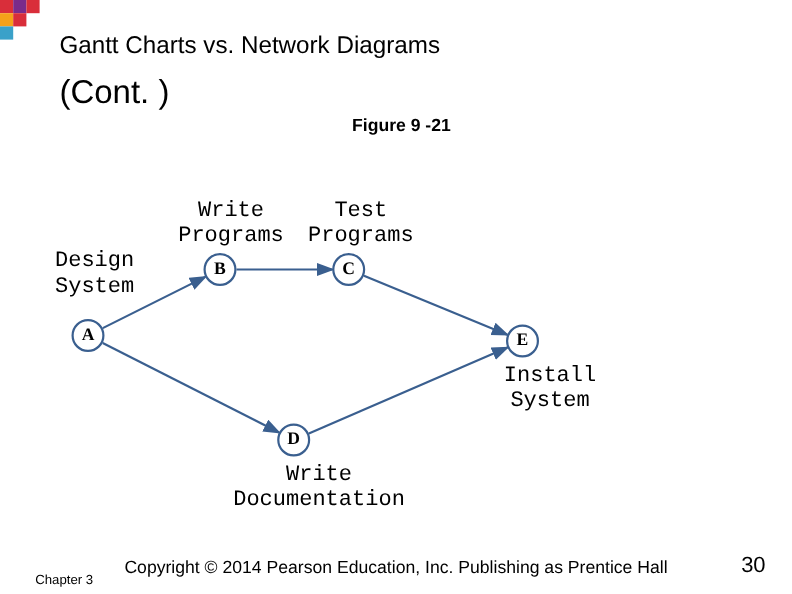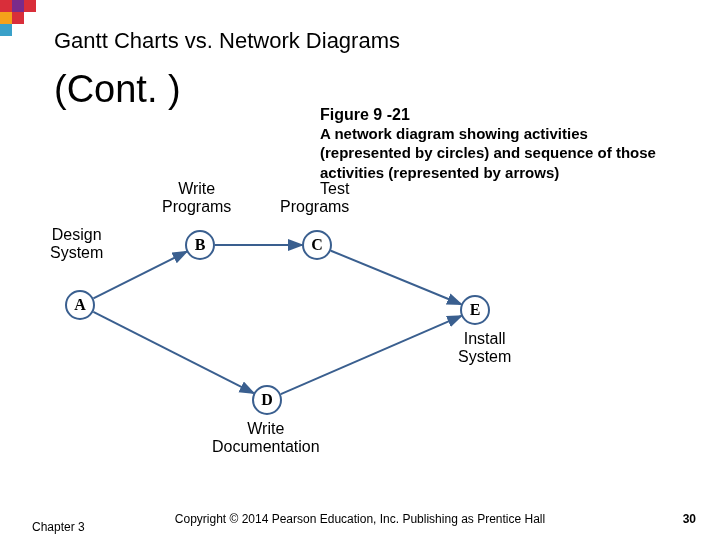--- a/index.html
+++ b/index.html
@@ -1,47 +1,46 @@
 <!DOCTYPE html>
 <html><head>
 <meta charset="utf-8">
 <style>
   html,body{margin:0;padding:0;width:720px;height:540px;background:#fff;font-family:Arial,Helvetica,sans-serif;color:#000;position:relative}
   .logo{position:absolute;top:0;left:0;width:48px;height:48px}
   .logo div{position:absolute}
   .title{position:absolute;left:54px;top:28px;font-size:22px;font-weight:400;letter-spacing:0px;line-height:1.15}
-  .title-line2{position:absolute;left:54px;top:68px;font-size:38px;font-weight:400}
+  .title-line2{position:absolute;left:54px;top:68px;font-size:30px;font-weight:400}
   .caption{position:absolute;left:320px;top:105px;width:360px;font-size:16px;font-weight:700;line-height:1.2}
   .caption .cap-body{font-weight:700;font-size:15px}
   .diagram{position:absolute;left:40px;top:190px;width:500px;height:260px}
   .node{position:absolute;width:26px;height:26px;border:2px solid #3a5f8f;border-radius:50%;background:#fff;display:flex;align-items:center;justify-content:center;font-family:"Times New Roman",serif;font-size:16px;font-weight:700;color:#000}
-  .nlabel{position:absolute;font-family:Liberation Sans, sans-serif;font-size:16px;color:#000;text-align:center}
+  .nlabel{position:absolute;font-family:Liberation Mono, monospace;font-size:20px;color:#000;text-align:center}
   svg.edges{position:absolute;left:0;top:0;width:500px;height:260px}
   .footer-left{position:absolute;left:32px;bottom:6px;font-size:12px}
-  .footer-center{position:absolute;left:0;right:0;bottom:14px;text-align:center;font-size:12px}
-  .footer-right{position:absolute;right:24px;bottom:14px;font-size:12px;font-weight:700}
+  .footer-center{position:absolute;left:0;right:0;bottom:14px;text-align:center;font-size:16px}
+  .footer-right{position:absolute;right:24px;bottom:14px;font-size:20px;font-weight:400}
 </style>
 </head>
 <body>
 
 <div class="logo">
   <div style="left:0;top:0;width:12px;height:12px;background:#d92e3a"></div>
   <div style="left:12px;top:0;width:12px;height:12px;background:#7a2b8b"></div>
   <div style="left:24px;top:0;width:12px;height:12px;background:#d92e3a"></div>
   <div style="left:0;top:12px;width:12px;height:12px;background:#f5a11a"></div>
   <div style="left:12px;top:12px;width:12px;height:12px;background:#d92e3a"></div>
   <div style="left:0;top:24px;width:12px;height:12px;background:#3aa1c9"></div>
 </div>
 
 <div class="title">Gantt Charts vs. Network Diagrams</div>
 <div class="title-line2">(Cont. )</div>
 
 <div class="caption">
   <span>Figure 9 -21</span><br>
-  <span class="cap-body">A network diagram showing activities (represented by circles) and sequence of those activities (represented by arrows)</span>
 </div>
 
 <div class="diagram">
   <svg class="edges">
     <defs>
       <marker id="ah" markerWidth="8" markerHeight="8" refX="7" refY="3" orient="auto">
         <path d="M0,0 L8,3 L0,6 Z" fill="#3a5f8f"></path>
       </marker>
     </defs>
     <g id="edge-group" stroke="#3a5f8f" stroke-width="2" fill="none" marker-end="url(#ah)">
@@ -51,21 +50,21 @@
         <line x1="53.373224656028015" y1="121.79388418354364" x2="213.62677534397199" y2="203.20611581645636"></line>
         <line x1="240.76655186731216" y1="204.04331890356684" x2="421.23344813268784" y2="125.95668109643314"></line>
       </g>
   </svg>
   <div id="node-layer">
       <div class="node" style="left: 25px; top: 100px;">A</div>
       <div class="nlabel" style="left: 10px; top: 36px;">Design<br>System</div>
       <div class="node" style="left: 145px; top: 40px;">B</div>
       <div class="nlabel" style="left: 122px; top: -10px;">Write<br>Programs</div>
       <div class="node" style="left: 262px; top: 40px;">C</div>
-      <div class="nlabel" style="left: 240px; top: -10px; text-align: right;">Test<br>Programs</div>
+      <div class="nlabel" style="left: 240px; top: -10px;">Test<br>Programs</div>
       <div class="node" style="left: 212px; top: 195px;">D</div>
       <div class="nlabel" style="left: 172px; top: 230px;">Write<br>Documentation</div>
       <div class="node" style="left: 420px; top: 105px;">E</div>
       <div class="nlabel" style="left: 418px; top: 140px;">Install<br>System</div>
     </div>
 </div>
 
 <div class="footer-left">Chapter 3</div>
 <div class="footer-center">Copyright © 2014 Pearson Education, Inc. Publishing as Prentice Hall</div>
 <div class="footer-right">30</div>

